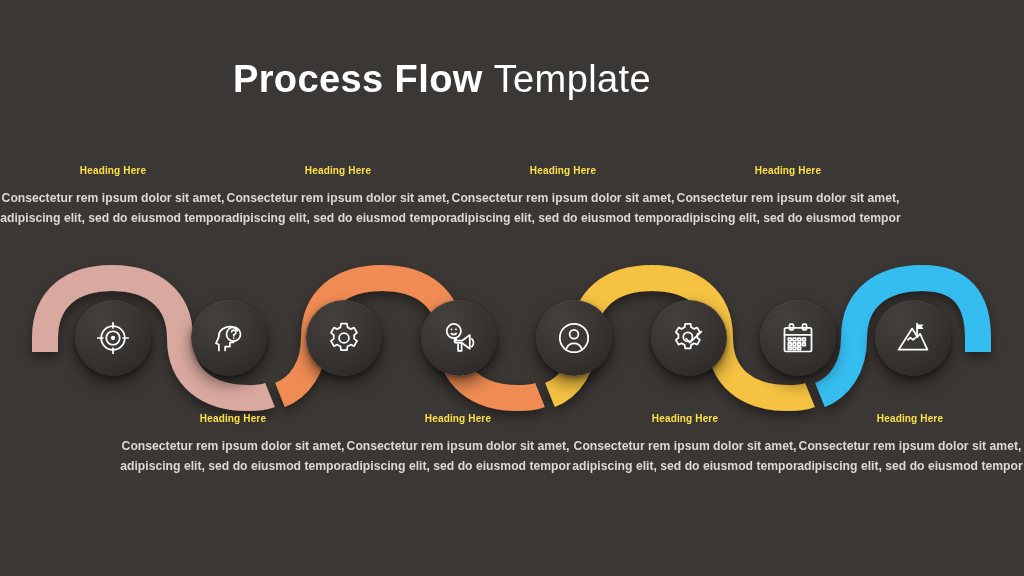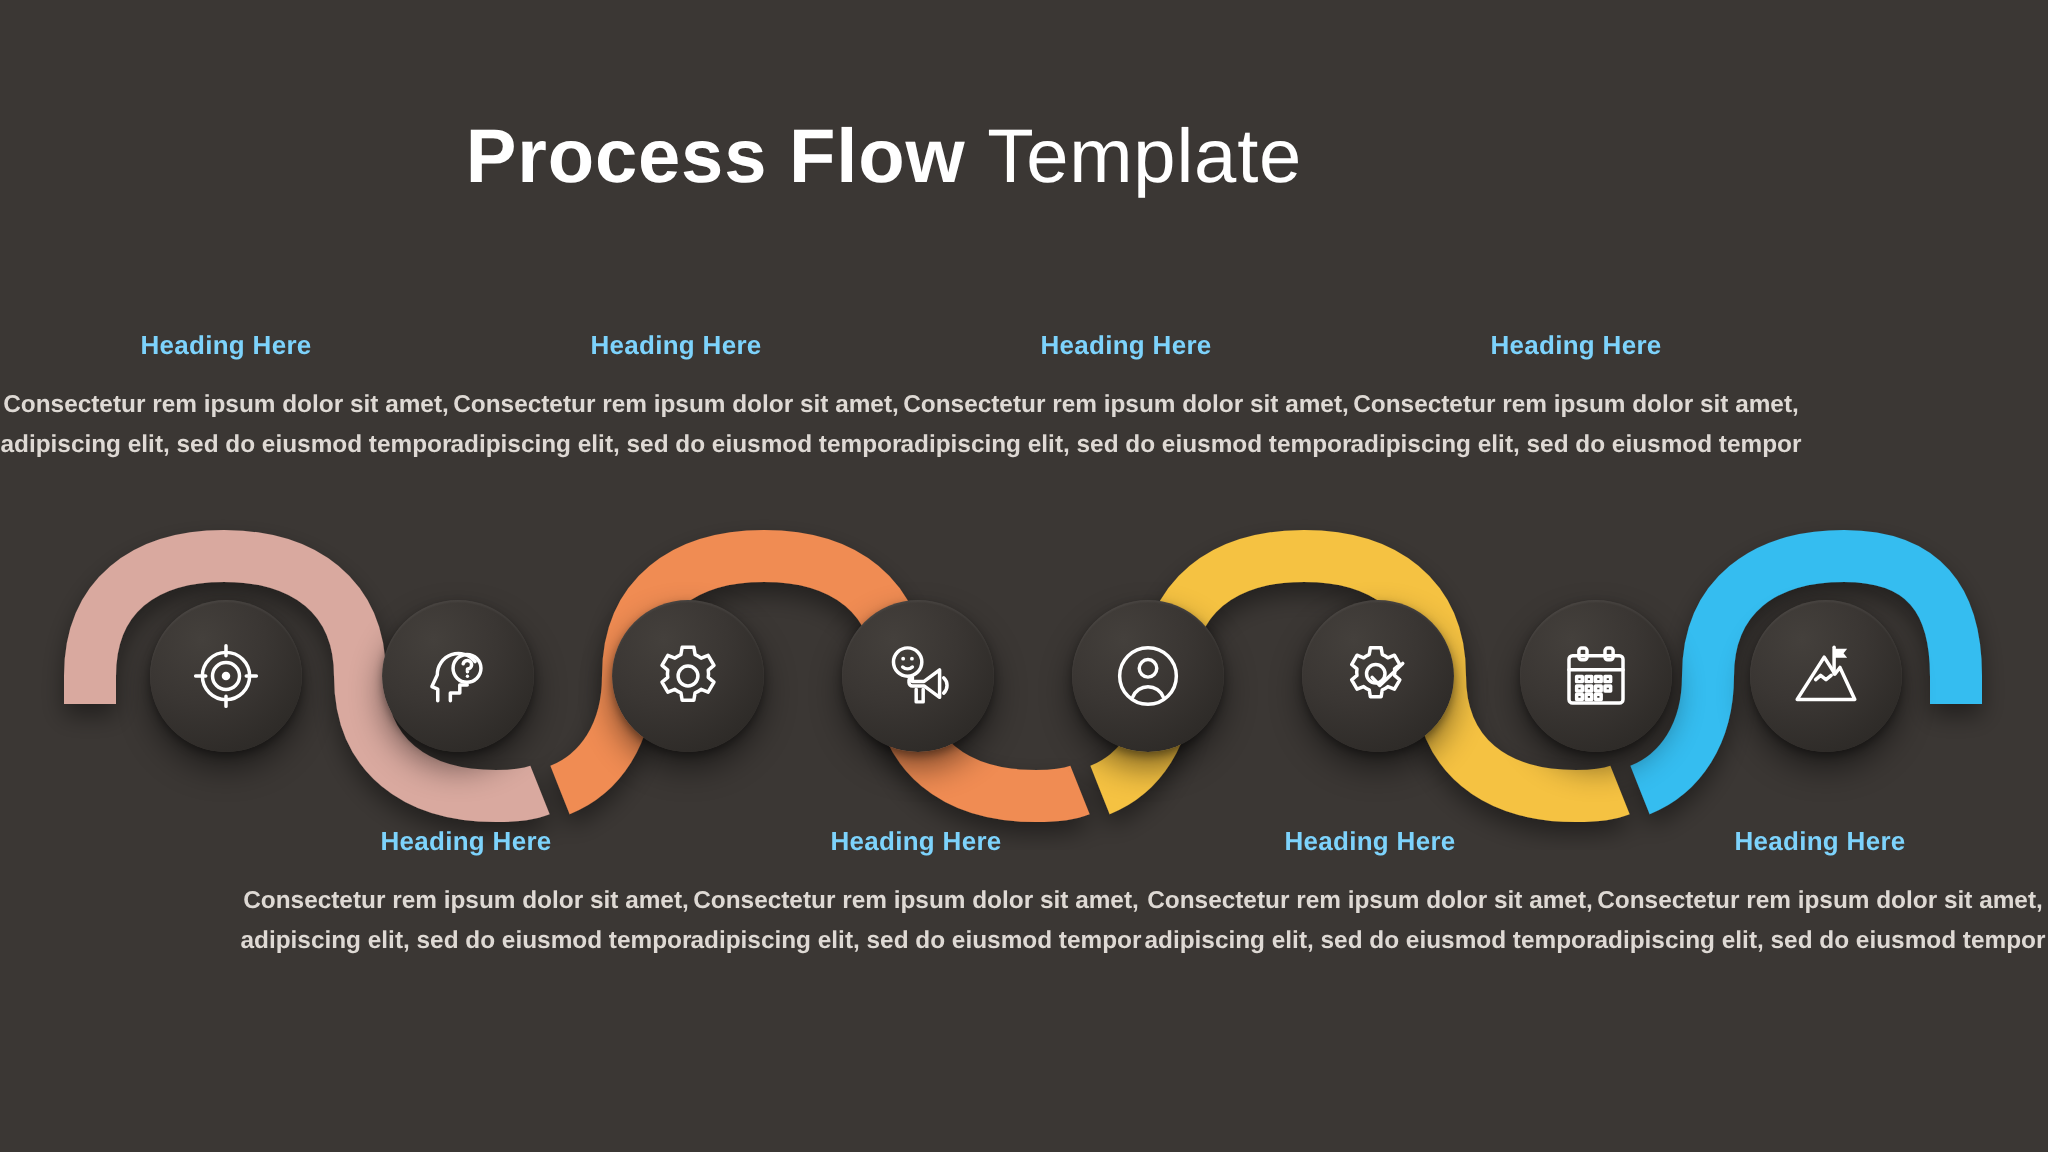--- a/index.html
+++ b/index.html
@@ -36,23 +36,23 @@
   .title .bold   { font-weight: 700; }
   .title .light  { font-weight: 300; }
 
   
   .block {
     position: absolute;
     width: 226px;
     text-align: center;
   }
   .block .head {
-    font-size: 13px;
+    font-size: 10px;
     font-weight: 700;
-    color: #7dd3fc;
+    color: #fde047;
     letter-spacing: 0.15px;
     margin-bottom: 13px;
     white-space: nowrap;
   }
   .block .body {
     font-size: 12.2px;
     font-weight: 700;
     line-height: 1.62;
     color: #ded9d4;
   }

